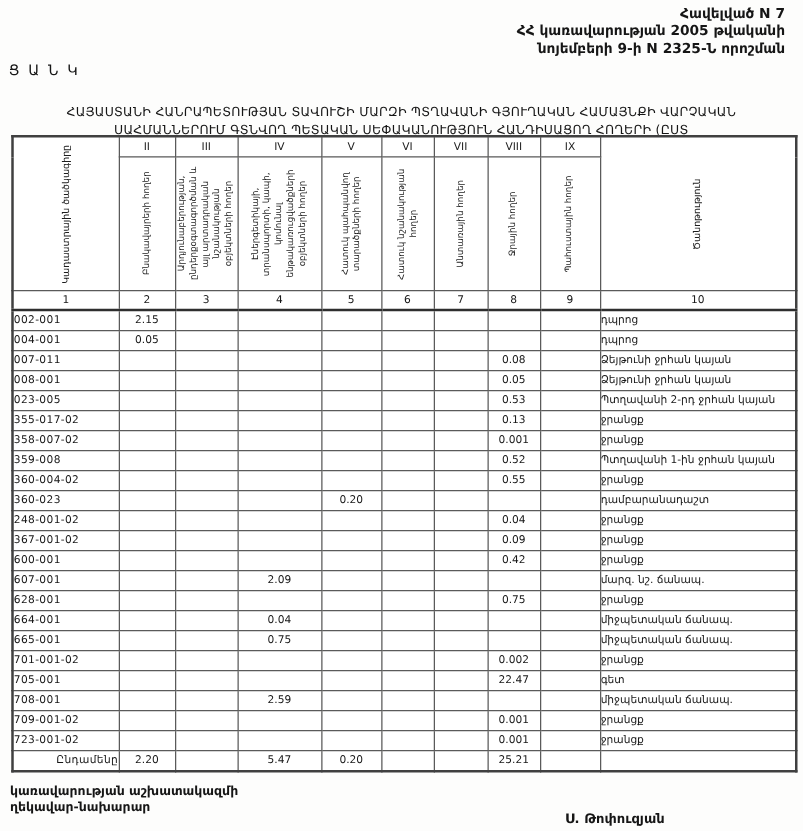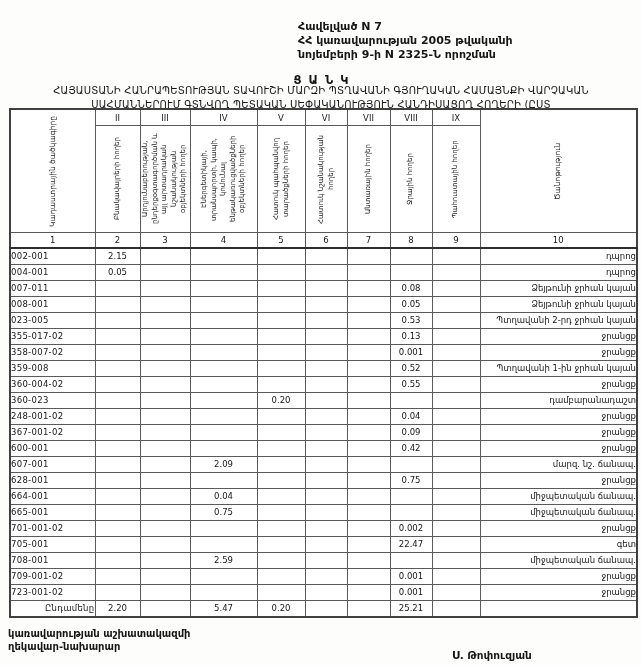--- a/index.html
+++ b/index.html
@@ -3,26 +3,26 @@
 <meta charset="utf-8">
 <style>
   html,body{margin:0;padding:0;}
   body{
     width:642px;height:665px;position:relative;overflow:hidden;
     background:#fdfdfc;color:#161616;
     font-family:"DejaVu Sans",sans-serif;
     -webkit-font-smoothing:antialiased;
   }
   .appendix{
-    position:absolute;top:20px;right:14px;width:330px;
-    text-align:left;font-weight:bold;font-size:11px;line-height:14px;
+    position:absolute;top:4px;right:14px;width:330px;
+    text-align:right;font-weight:bold;font-size:11px;line-height:14px;
   }
   .list-label{
-    position:absolute;top:49px;left:0;width:100%;text-align:center;
-    font-weight:bold;font-size:11.5px;letter-spacing:7px;text-indent:7px;margin-top:24px;
+    position:absolute;top:49px;left:0;width:100%;
+    font-weight:normal;font-size:11.5px;letter-spacing:7px;text-indent:7px;
   }
   .doc-title{
     position:absolute;top:64px;left:6px;width:630px;text-align:center;
     font-size:10px;line-height:13.5px;letter-spacing:.2px;margin-top:20px;
   }
   table.land{
     position:absolute;top:108px;left:9px;
     border-collapse:collapse;table-layout:fixed;
     border:2px solid #404040;
   }
@@ -37,21 +37,21 @@
   .rot{
     writing-mode:vertical-rl;transform:rotate(180deg);
     margin:0 auto;text-align:center;
     font-size:7px;line-height:9.5px;height:100px;color:#1c1c1c;
   }
   .rot-tall{height:118px;font-size:7.5px;line-height:10px;}
   tbody.body-rows tr{height:15px;}
   tbody.body-rows td{font-size:8.5px;line-height:15px;white-space:nowrap;}
   td.code{text-align:left;padding-left:3px;letter-spacing:.3px;}
   td.val{text-align:center;}
-  td.note{text-align:right;padding-left:4px;}
+  td.note{text-align:left;padding-left:4px;}
   tr.totals-row td{border-top:1.5px solid #2e2e2e;}
   tr.totals-row td.code{text-align:right;padding-left:0;}
   .signature{
     position:absolute;left:8px;top:628px;
     font-size:10px;font-weight:bold;line-height:12.5px;
   }
   .sign-name{
     position:absolute;left:452px;top:649px;
     font-size:10.5px;font-weight:bold;
   }

